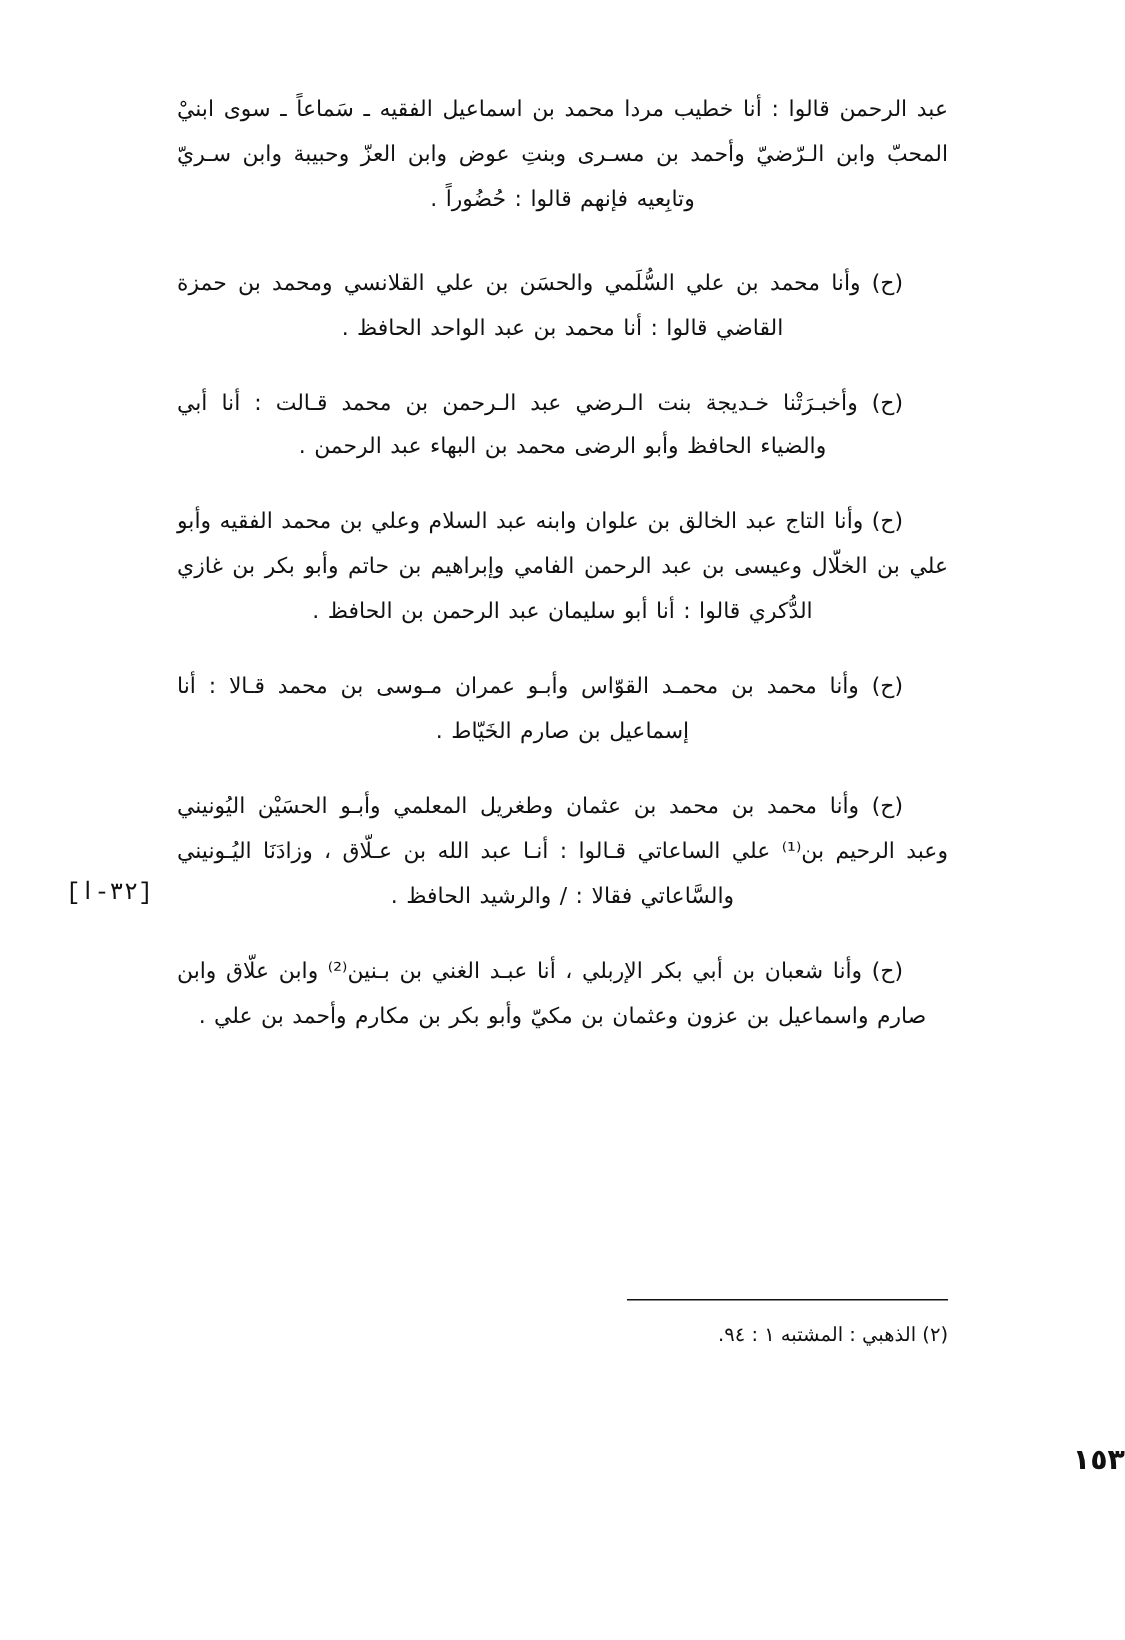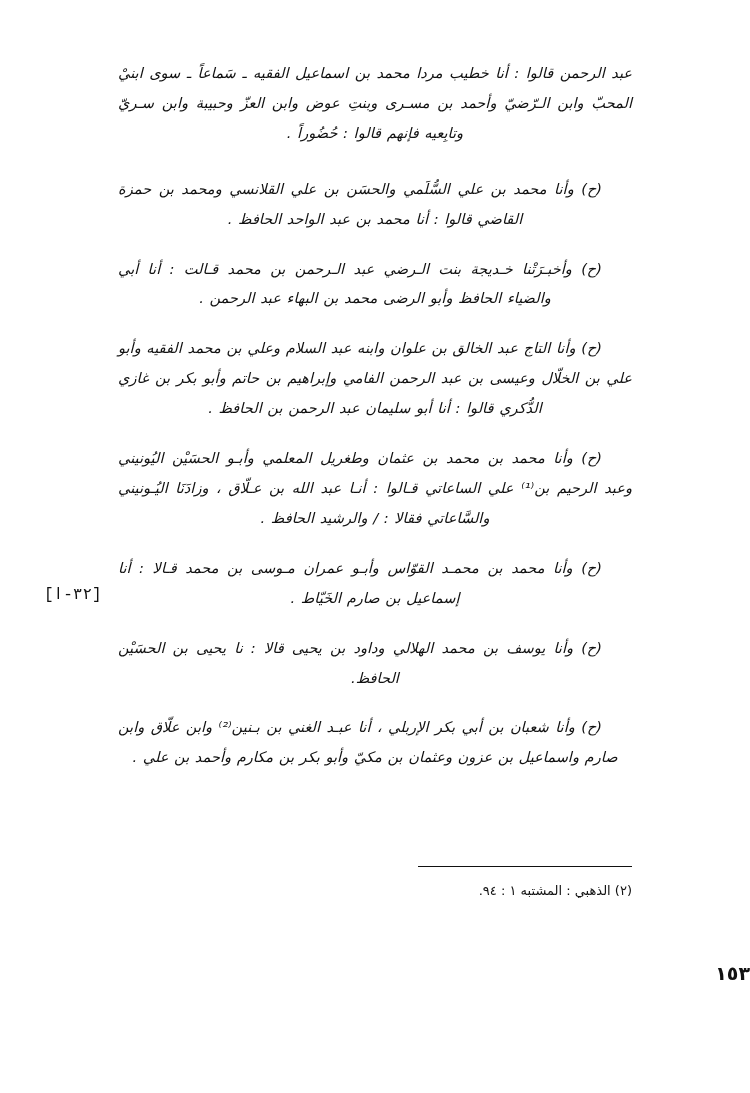--- a/index.html
+++ b/index.html
@@ -13,21 +13,20 @@
     position: relative;
     font-family: "DejaVu Sans", sans-serif;
     color: #111;
     overflow: hidden;
   }
   .page {
     position: absolute;
     inset: 0;
     padding: 58px 118px 0 118px;
     box-sizing: border-box;
-    font-style: italic;
   }
   .para {
     font-size: 14.6px;
     line-height: 2.05;
     text-align: justify;
     text-align-last: center;
     margin: 0 0 20px 0;
     letter-spacing: 0;
     word-spacing: 1px;
     direction: rtl;
@@ -80,25 +79,24 @@
 <div class="page">
 
   <p class="para first">عبد الرحمن قالوا : أنا خطيب مردا محمد بن اسماعيل الفقيه ـ سَماعاً ـ سوى ابنيْ المحبّ وابن الـرّضيّ وأحمد بن مسـرى وبنتِ عوض وابن العزّ وحبيبة وابن سـريّ وتابِعيه فإنهم قالوا : حُضُوراً .</p>
 
   <p class="para indent">(ح) وأنا محمد بن علي السُّلَمي والحسَن بن علي القلانسي ومحمد بن حمزة القاضي قالوا : أنا محمد بن عبد الواحد الحافظ .</p>
 
   <p class="para indent">(ح) وأخبـرَتْنا خـديجة بنت الـرضي عبد الـرحمن بن محمد قـالت : أنا أبي والضياء الحافظ وأبو الرضى محمد بن البهاء عبد الرحمن .</p>
 
   <p class="para indent">(ح) وأنا التاج عبد الخالق بن علوان وابنه عبد السلام وعلي بن محمد الفقيه وأبو علي بن الخلّال وعيسى بن عبد الرحمن الفامي وإبراهيم بن حاتم وأبو بكر بن غازي الدُّكري قالوا : أنا أبو سليمان عبد الرحمن بن الحافظ .</p>
 
+  <p class="para indent">(ح) وأنا محمد بن محمـد القوّاس وأبـو عمران مـوسى بن محمد قـالا : أنا إسماعيل بن صارم الخَيّاط .</p>
+
   <p class="para indent">(ح) وأنا محمد بن محمد بن عثمان وطغريل المعلمي وأبـو الحسَيْن اليُونيني وعبد الرحيم بن⁽¹⁾ علي الساعاتي قـالوا : أنـا عبد الله بن عـلّاق ، وزادَنَا اليُـونيني والسَّاعاتي فقالا : / والرشيد الحافظ .</p>
 
-  <p class="para indent">(ح) وأنا محمد بن محمـد القوّاس وأبـو عمران مـوسى بن محمد قـالا : أنا إسماعيل بن صارم الخَيّاط .</p>
-
-  <p class="para indent">(ح) وأنا يوسف بن محمد الهلالي وداود بن يحيى قالا : نا يحيى بن الحسَيْن الحافظ.</p>
 
   <p class="para indent">(ح) وأنا شعبان بن أبي بكر الإربلي ، أنا عبـد الغني بن بـنين⁽²⁾ وابن علّاق وابن صارم واسماعيل بن عزون وعثمان بن مكيّ وأبو بكر بن مكارم وأحمد بن علي .</p>
 
 </div>
 
 <div class="marginal-note">[٣٢-ا]</div>
 
 <div class="footnotes">
   <hr class="fn-rule">
   <div class="fn-line">(٢) الذهبي : المشتبه ١ : ٩٤.</div>

